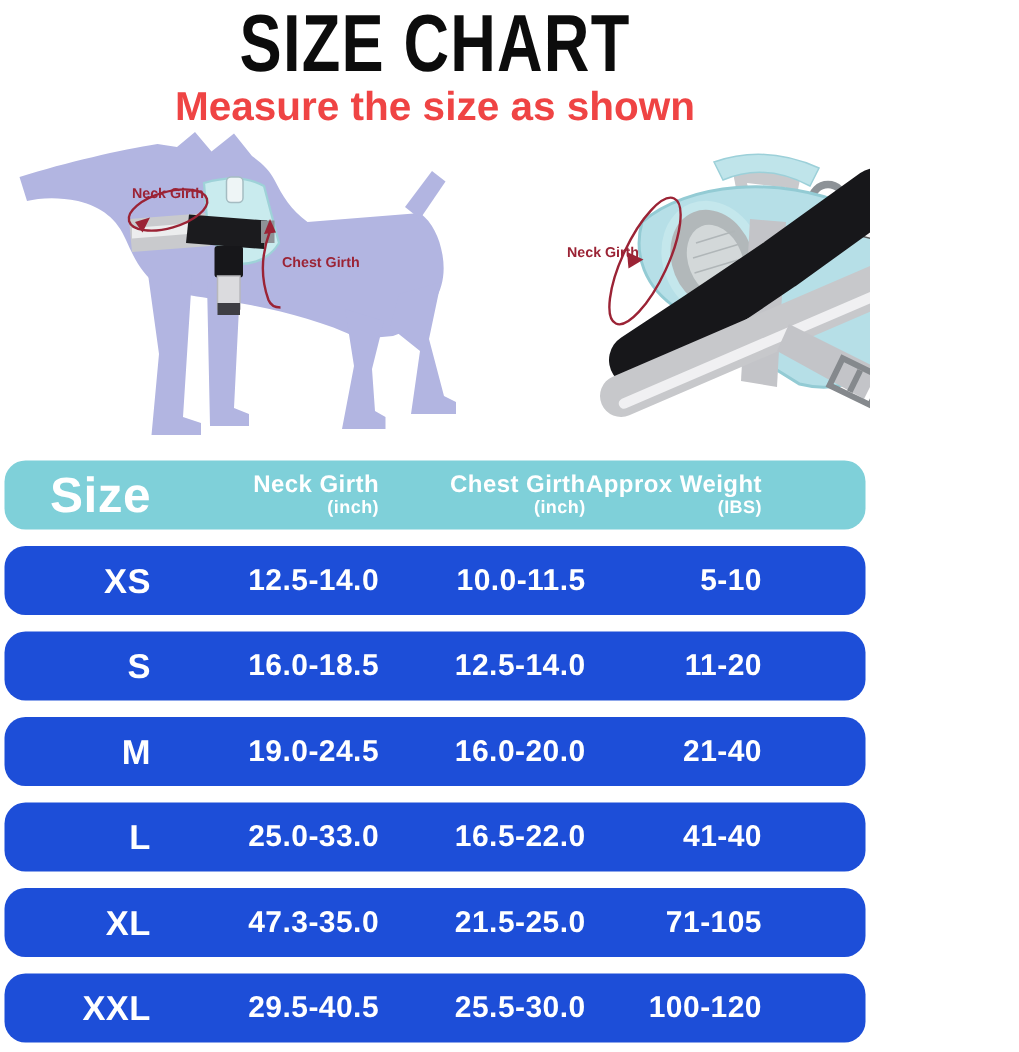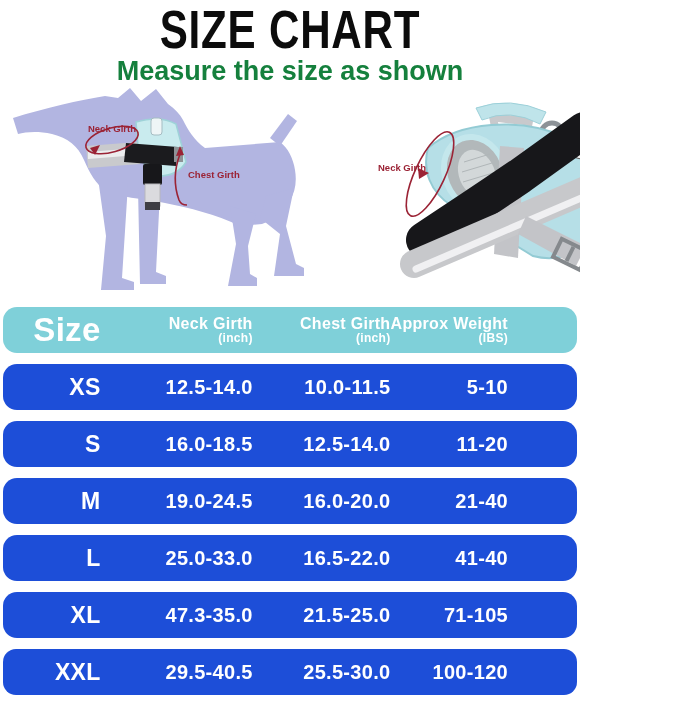--- a/index.html
+++ b/index.html
@@ -9,39 +9,39 @@
   }
   
   .hdr { text-align:center; padding-top:2px; }
   .title {
     display:inline-block; margin:0; font-size:54px; line-height:54px;
     font-weight:900; color:#0c0c0c; letter-spacing:1px;
     transform:scaleX(0.78); transform-origin:center;
     font-family:"Liberation Sans", sans-serif;
   }
   .subtitle {
-    margin:0; font-size:27px; line-height:30px; font-weight:700; color:#15803d;
+    margin:0; font-size:27px; line-height:30px; font-weight:700; color:#ef4444;
   }
   
   .illus { position:relative; width:679px; height:215px; margin-top:2px; }
   .illus svg { position:absolute; top:0; display:block; }
   #dog-svg { left:0; }
   #harness-svg { left:330px; }
   svg text.anno {
     font-family:"Liberation Sans", sans-serif; font-weight:bold;
     font-size:9.5px; fill:#9b2335;
   }
   
   .sizetable { margin:4px 3px 0 3px; }
   .trow {
     display:grid; grid-template-columns:17% 26.5% 24% 32.5%;
     align-items:center; height:46px; border-radius:14px;
     background:#1d4ed8; margin-bottom:11px; color:#ffffff;
   }
-  .trow:last-child { margin-bottom:0;border-radius:13px; }
+  .trow:last-child { margin-bottom:0; }
   .trow.header { background:#7fd0d9; }
   .cell { text-align:right; font-weight:bold; font-size:20px; letter-spacing:0.3px; }
   .cell.sizecol { font-size:23px; }
   .cell.weight { padding-right:69px; }
   .trow.header .cell.sizecol { font-size:33px; }
   .hlabel { display:block; font-size:16px; line-height:17px; font-weight:bold; }
   .hsub   { display:block; font-size:12px; line-height:13px; font-weight:bold; }
 </style>
 </head>
 <body>

